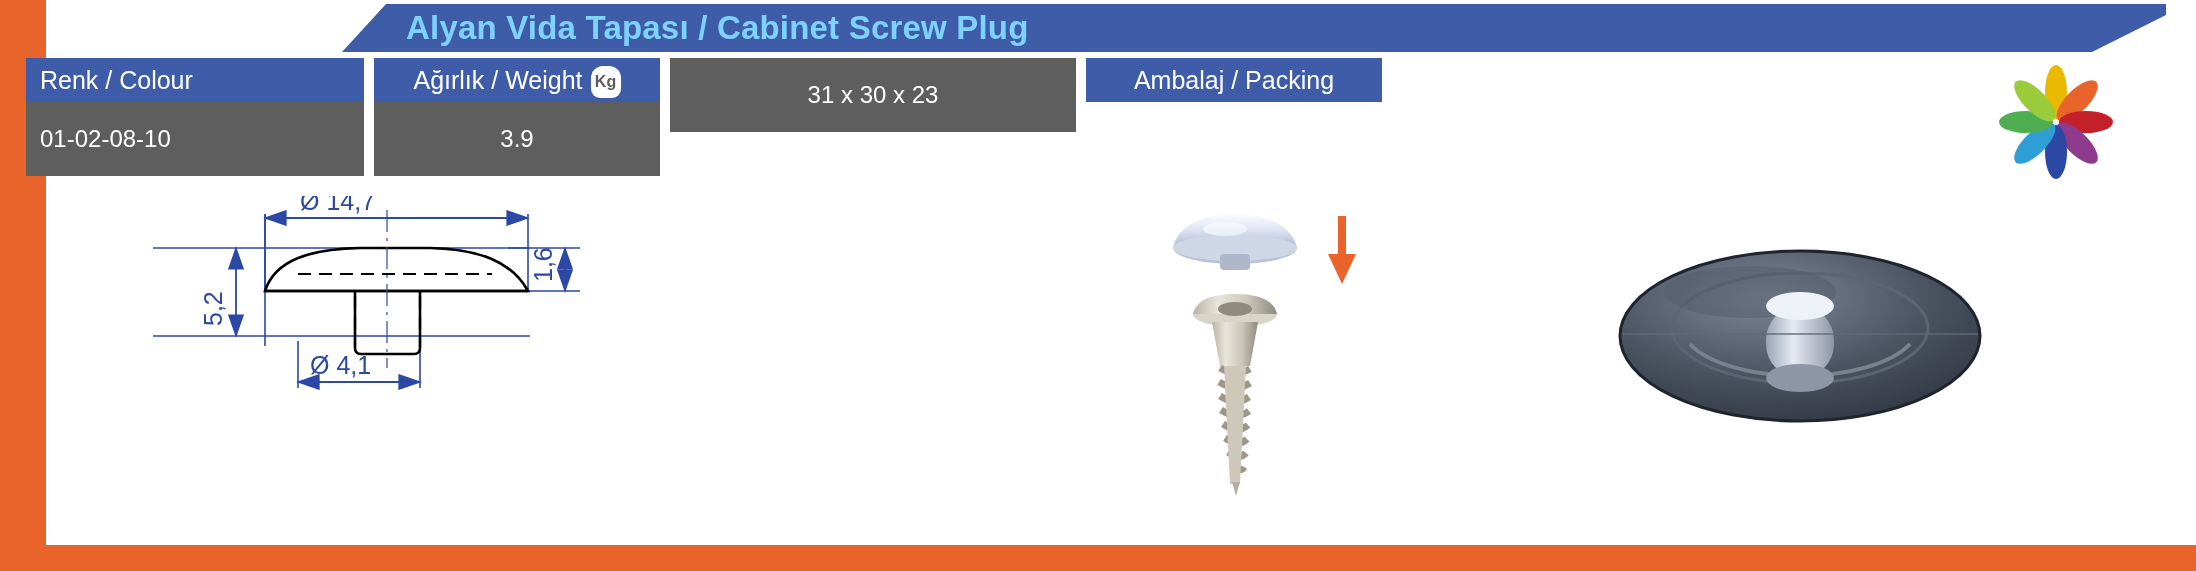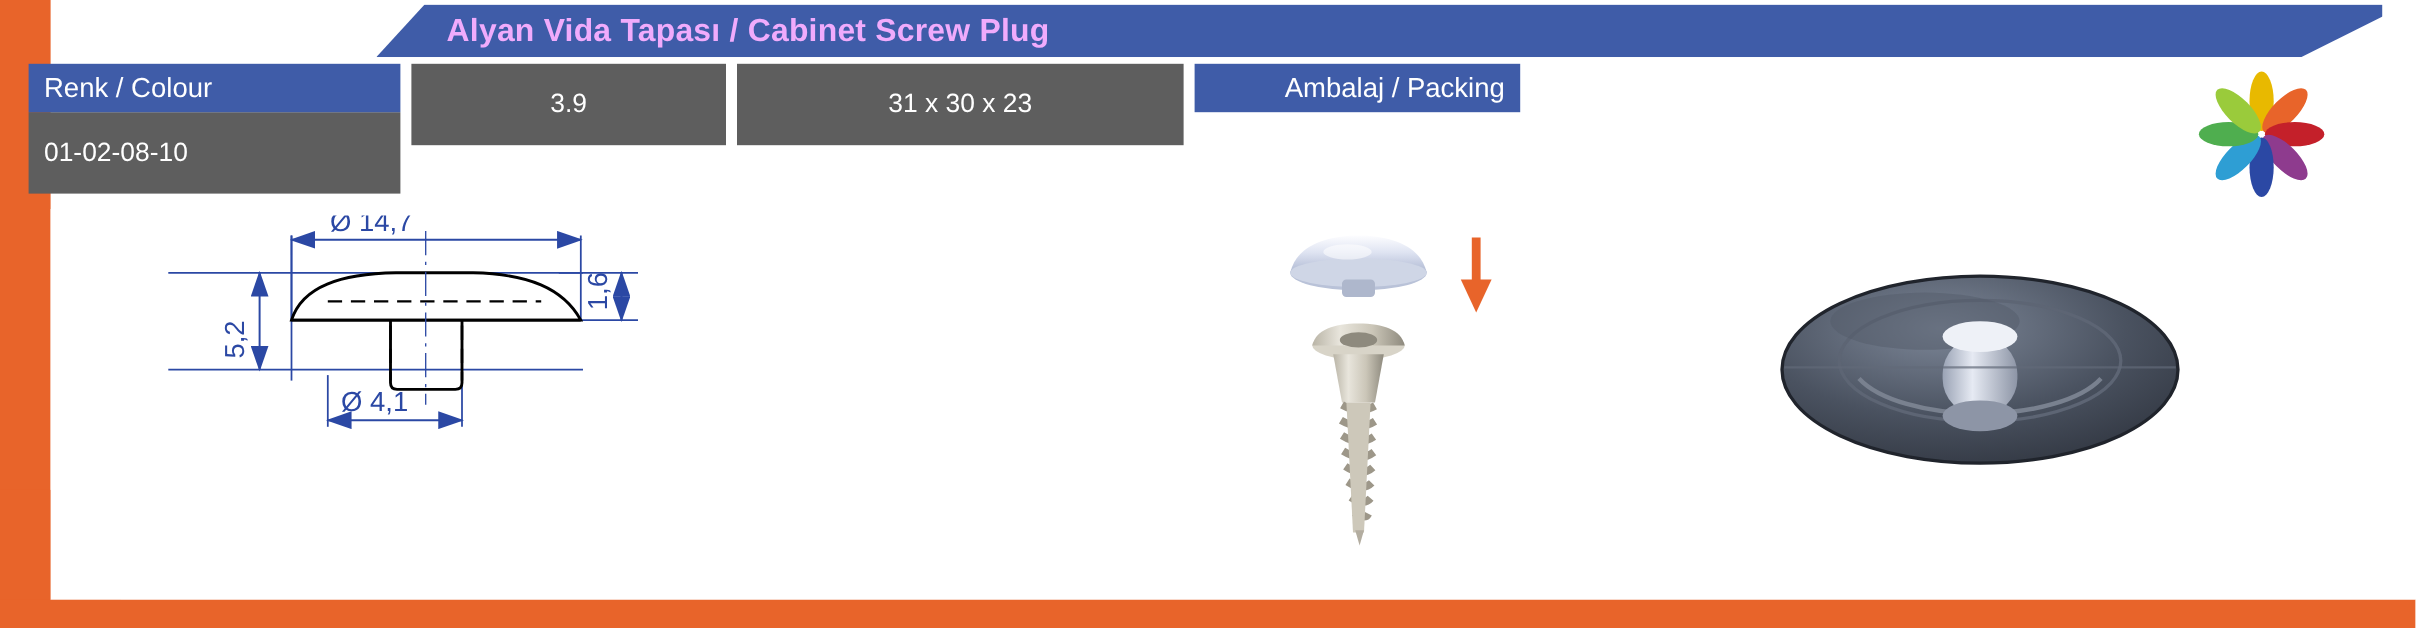--- a/index.html
+++ b/index.html
@@ -18,33 +18,33 @@
 
   
   #topbar{position:absolute;left:26px;top:4px;height:48px;width:2140px;}
   .code-tab{position:absolute;left:0;top:0;height:48px;width:330px;background:#E8642A;
             clip-path:polygon(0 0,330px 0,290px 48px,0 48px);
             display:flex;align-items:center;}
   .code-text{color:#fff;font-size:30px;font-weight:bold;padding-left:38px;letter-spacing:.5px;}
   .title-tab{position:absolute;left:316px;top:0;height:48px;width:1824px;background:#3F5CA8;
              clip-path:polygon(44px 0,1824px 0,1824px 48px,0 48px);
              display:flex;align-items:center;}
-  .title-text{color:#f0abfc;font-size:29px;font-weight:bold;padding-left:64px;letter-spacing:.2px;}
+  .title-text{color:#7dd3fc;font-size:33px;font-weight:bold;padding-left:64px;letter-spacing:.2px;}
 
   
   #table{position:absolute;left:26px;top:58px;height:128px;display:flex;gap:10px;}
   .col{display:flex;flex-direction:column;}
   .col .hd{background:#3F5CA8;color:#fff;height:44px;display:flex;align-items:center;
            justify-content:center;font-size:25px;position:relative;white-space:nowrap;padding:0 14px;}
   .col .vl{background:#5E5E5E;color:#fff;height:74px;display:flex;align-items:center;
            justify-content:center;font-size:24px;white-space:nowrap;padding:0 14px;}
   .c1 .hd,.c1 .vl{width:310px;}
   .c2 .hd,.c2 .vl{width:258px;}
   .c3 .hd,.c3 .vl{width:378px;}
-  .c4 .hd,.c4 .vl{width:268px;justify-content:flex-end;}
+  .c4 .hd,.c4 .vl{width:268px;}
   .c1 .vl,.c1 .hd{justify-content:flex-start;}
   .kg-badge{display:inline-flex;align-items:center;justify-content:center;width:30px;height:32px;
             background:#fff;border-radius:12px 12px 9px 9px;color:#5B5B5B;font-size:16px;
             font-weight:bold;margin-left:8px;position:relative;top:2px;}
 
   
   #logo{position:absolute;right:80px;top:62px;width:120px;height:118px;}
 
   
   #draw{position:absolute;left:60px;top:196px;width:2100px;height:350px;text-decoration:underline;}
@@ -73,20 +73,24 @@
     <div class="col c1">
       <div class="hd">
         <span>Renk / Colour</span>
       </div>
       <div class="vl">
         <span>01-02-08-10</span>
       </div>
     </div>
 
     <div class="col c2">
+      <div class="hd">
+        <span>Ağırlık /  Weight</span>
+        <span class="kg-badge">Kg</span>
+      </div>
       <div class="vl">
         <span>3.9</span>
       </div>
     </div>
 
     <div class="col c3">
       <div class="vl">
         <span>31 x 30 x 23</span>
       </div>
     </div>

